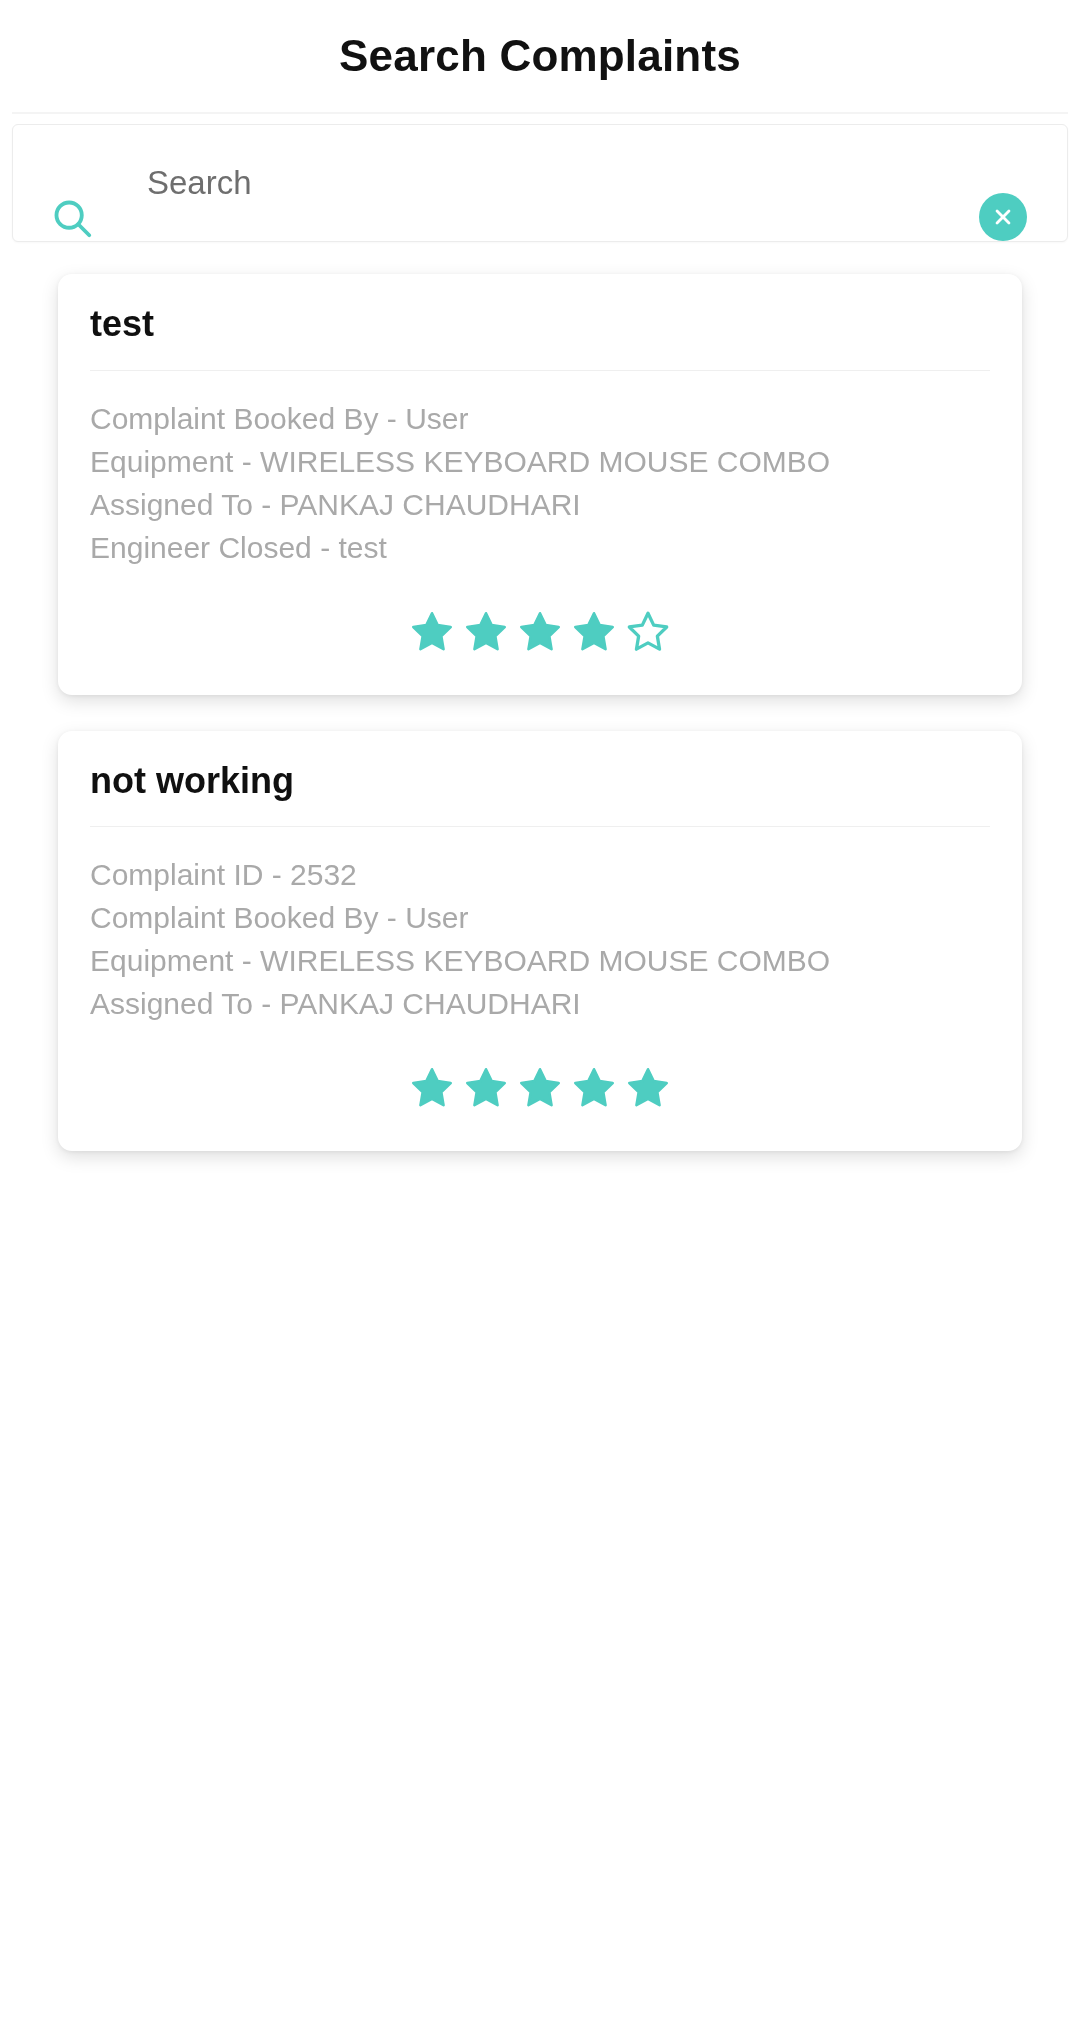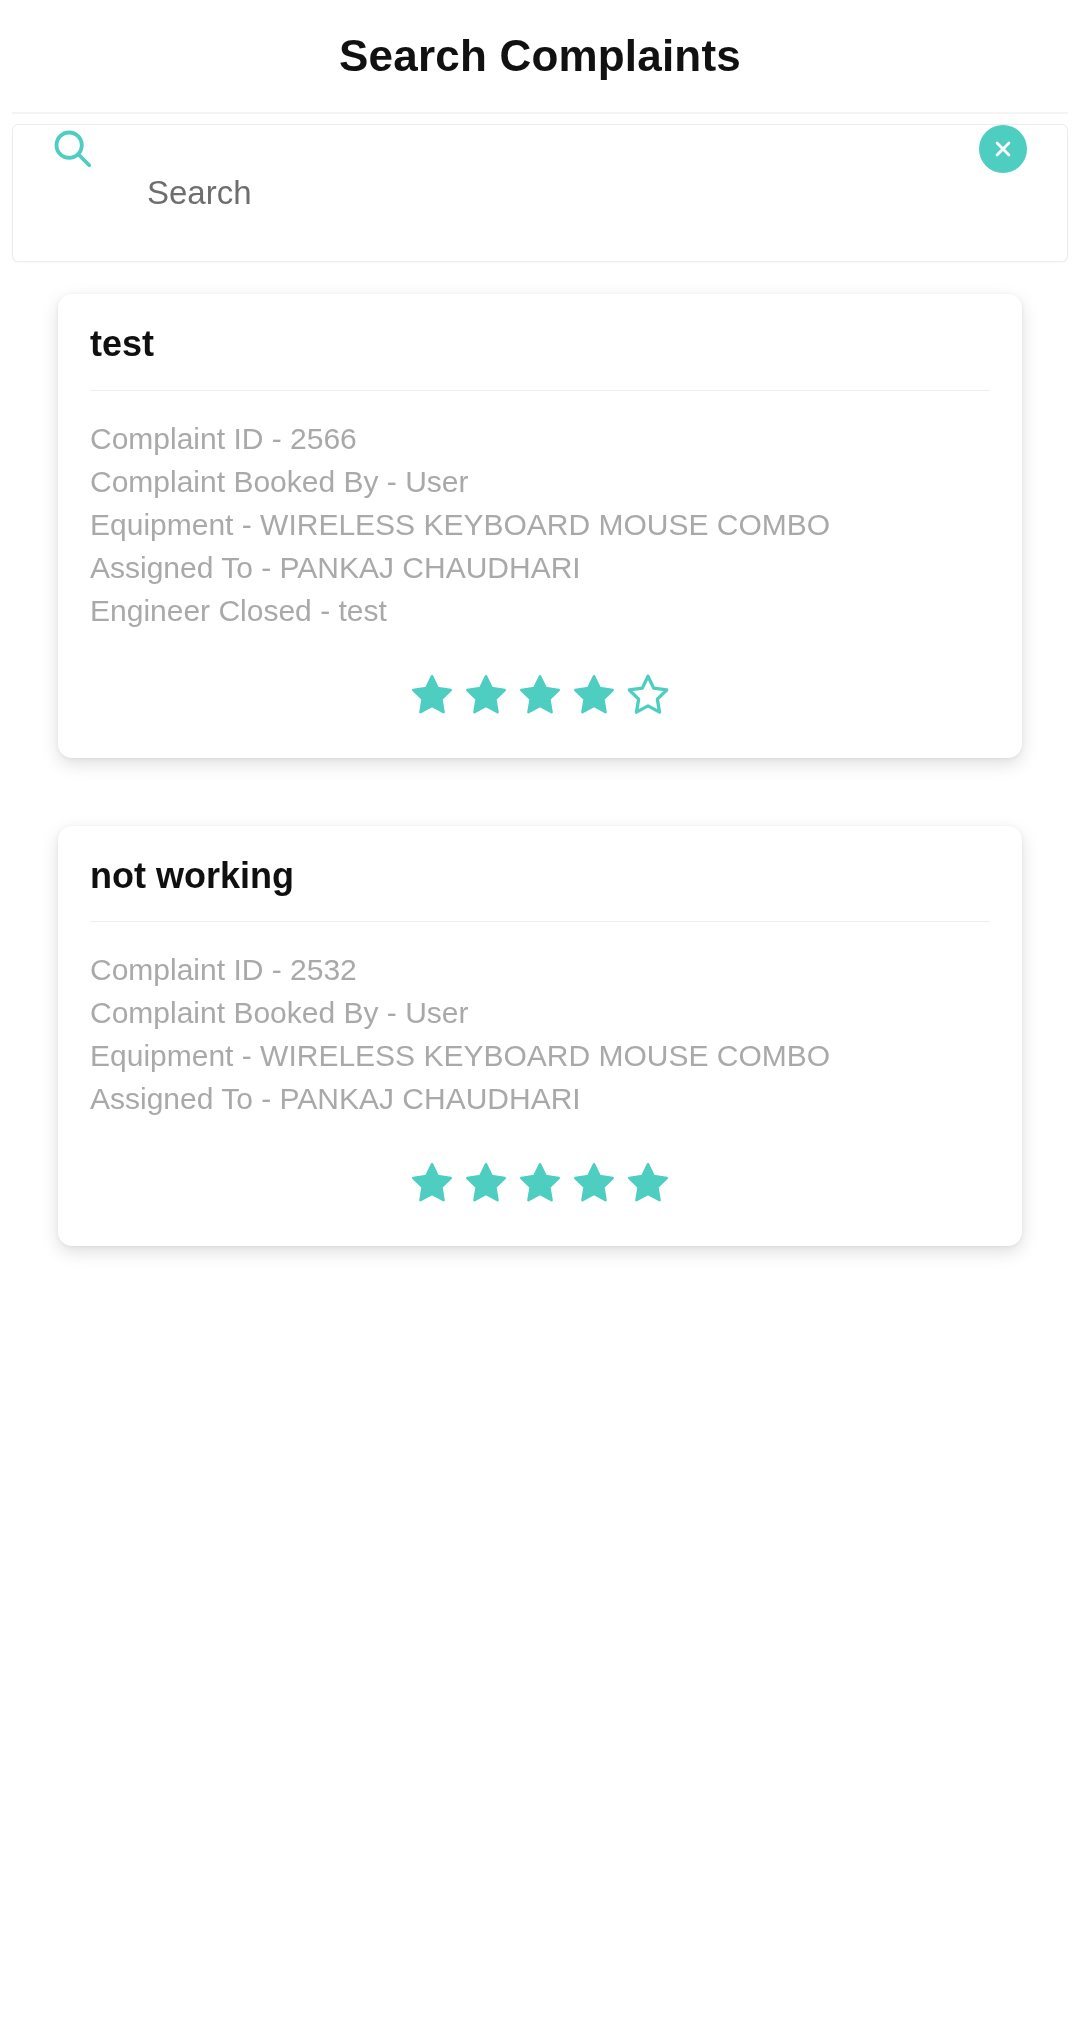--- a/index.html
+++ b/index.html
@@ -41,26 +41,26 @@
     background: #f4f4f4;
     margin: 0 12px;
   }
 
   
   .search-wrap {
     padding: 10px 12px 0 12px;
   }
   .search-bar {
     position: relative;
-    height: 138px;
+    height: 118px;
     background: #ffffff;
     border: 1px solid #ececec;
     border-radius: 6px;
     display: flex;
-    align-items: flex-start;
+    align-items: flex-end;
     box-shadow: 0 1px 2px rgba(0,0,0,0.03);
   }
   .search-icon {
     width: 46px;
     height: 46px;
     margin-left: 36px;
     flex: 0 0 auto;
     display: block;
   }
   .search-input {
@@ -91,21 +91,21 @@
     padding: 0;
   }
   .clear-btn svg { display: block; }
 
   
   .list {
     padding: 32px 0 0 0;
   }
   .card {
     position: relative;
-    margin: 0 58px 68px 58px;
+    margin: 0 58px 36px 58px;
     background: #ffffff;
     border-radius: 14px;
     box-shadow: 0 6px 18px rgba(0,0,0,0.13), 0 1px 4px rgba(0,0,0,0.06);
     padding: 0 0 42px 0;
   }
   .card-title {
     font-size: 36px;
     font-weight: bold;
     color: #101010;
     padding: 30px 32px 26px 32px;
@@ -162,21 +162,20 @@
         </span>
       </button>
     </div>
   </div>
 
   <div class="list" id="complaint-list">
       <div class="card">
         <div class="card-title">test</div>
         <div class="card-divider"></div>
         <div class="card-body">
-          <div class="detail-line">Complaint ID - 2566</div>
           <div class="detail-line">Complaint Booked By - User</div>
           <div class="detail-line">Equipment - WIRELESS KEYBOARD MOUSE COMBO</div>
           <div class="detail-line">Assigned To - PANKAJ CHAUDHARI</div>
           <div class="detail-line">Engineer Closed - test</div>
           <div class="stars">
             <span>
               <svg class="star" viewBox="0 0 24 24" width="44" height="44">
                 <polygon points="12,2.3 15.1,8.8 22.2,9.8 17.1,14.8 18.3,21.9 12,18.5 5.7,21.9 6.9,14.8 1.8,9.8 8.9,8.8" fill="#4ecdc1" stroke="#4ecdc1" stroke-width="1.4" stroke-linejoin="round"></polygon>
               </svg>
             </span>

